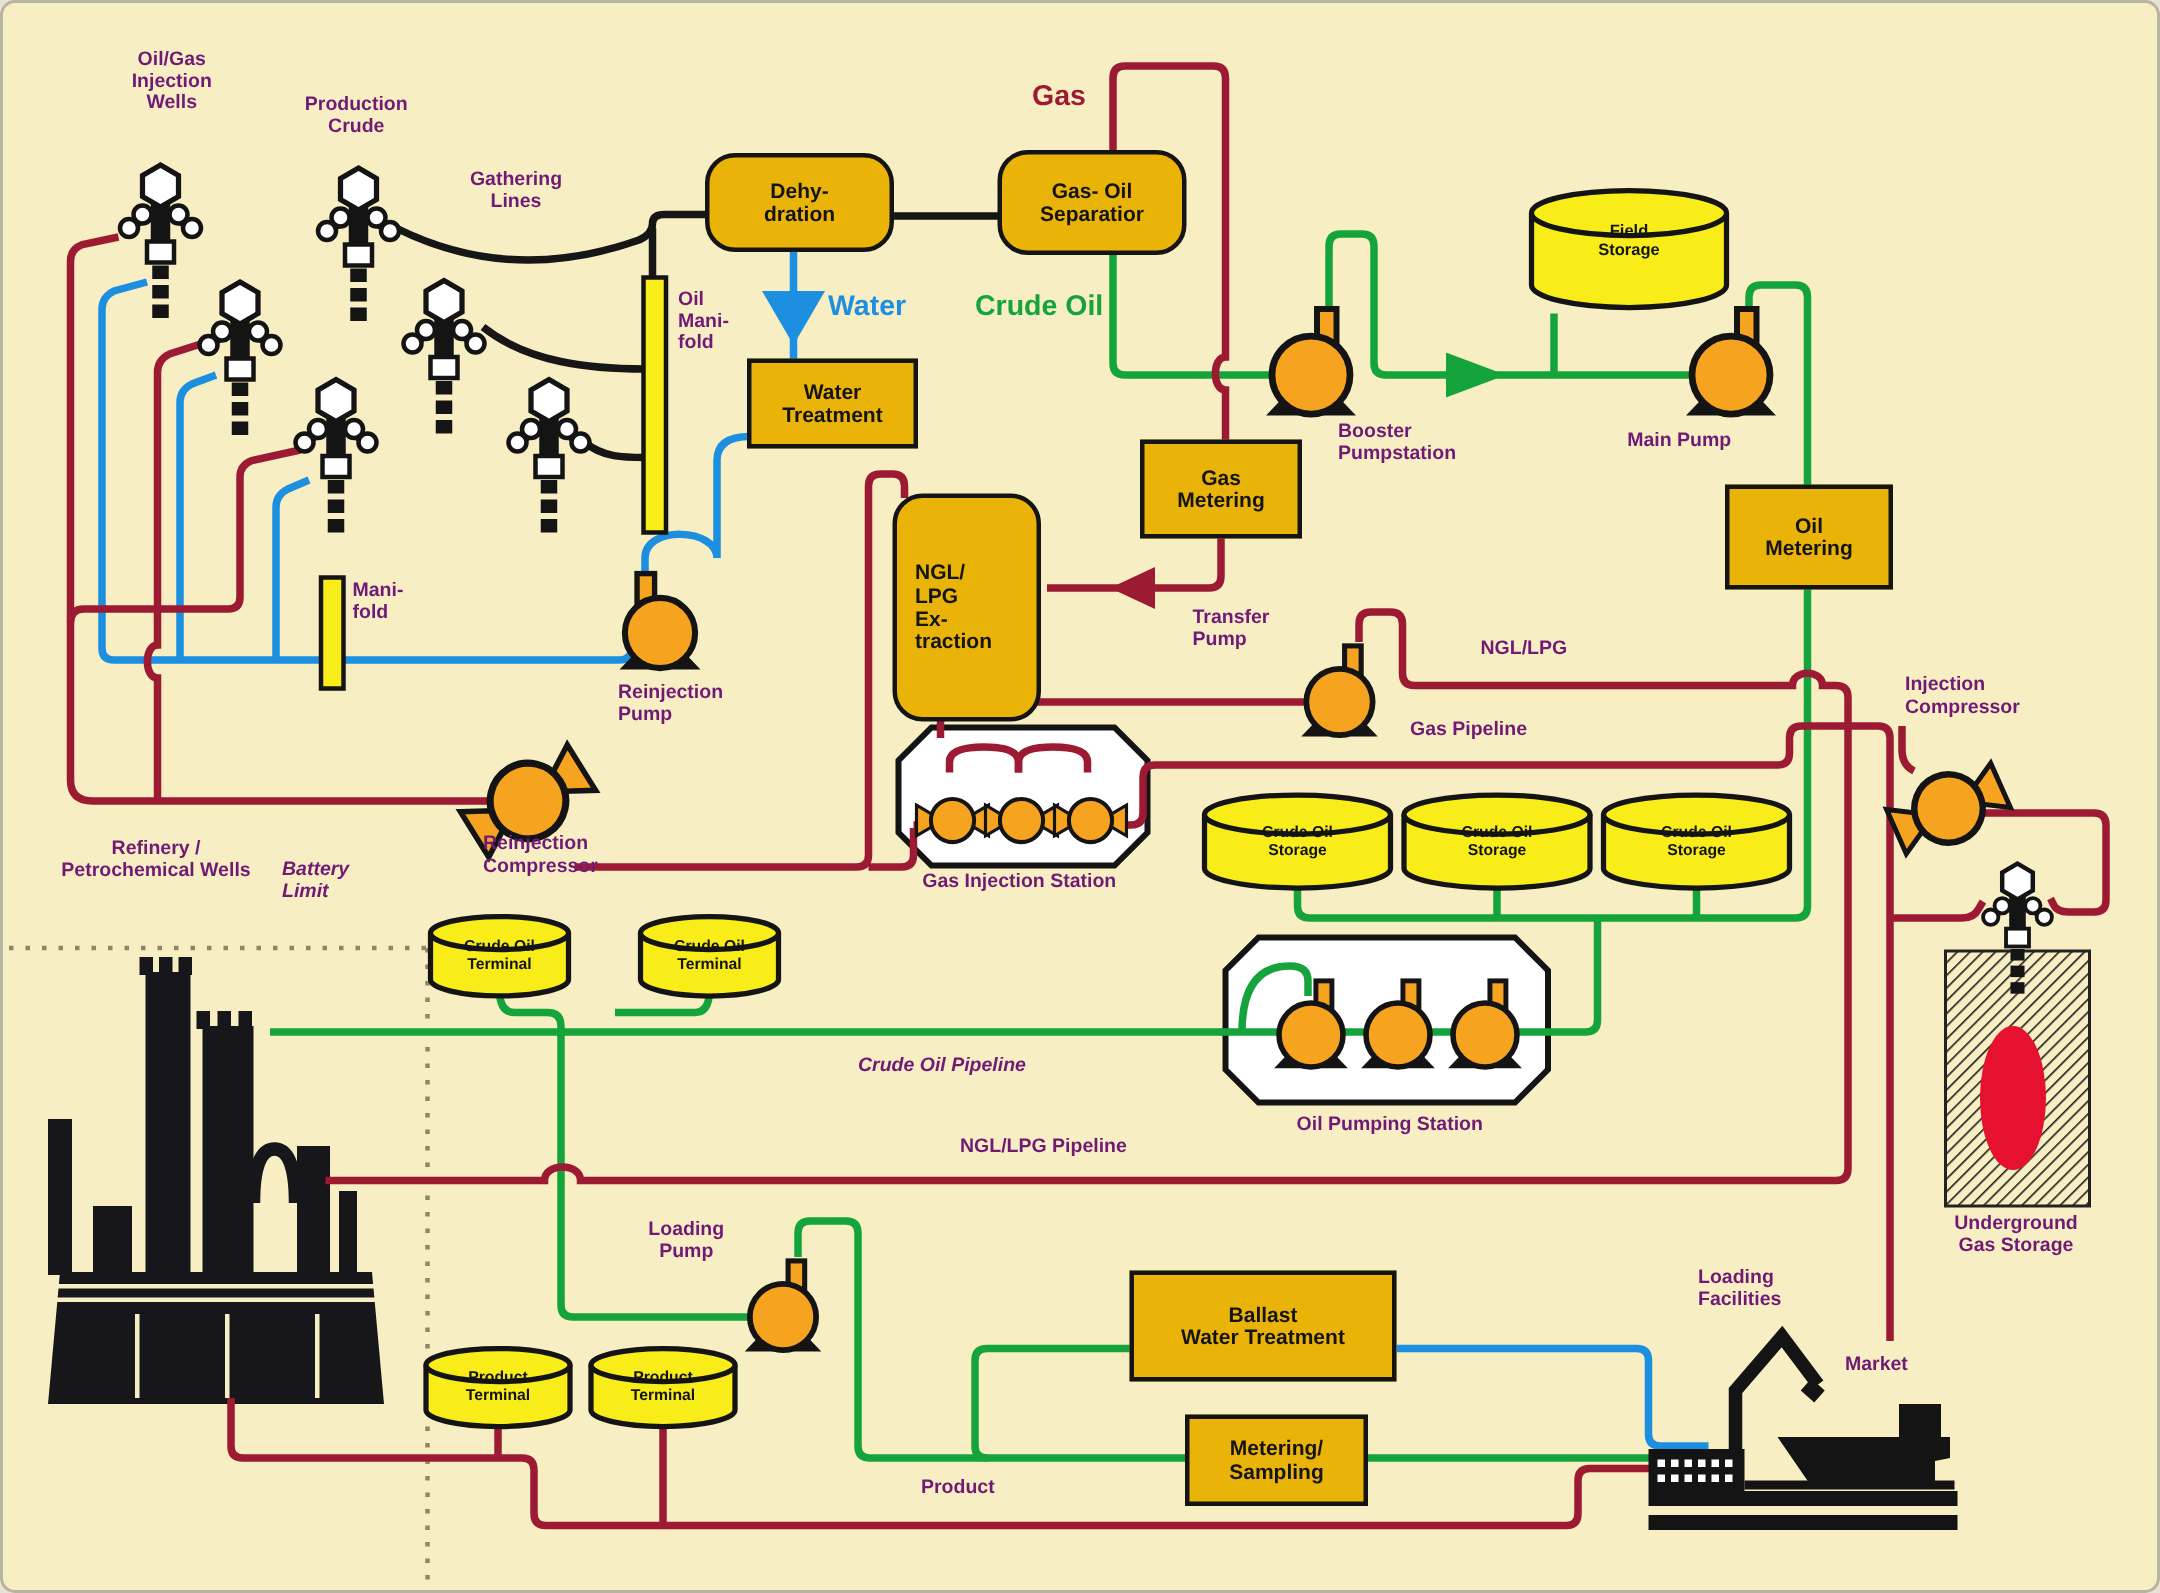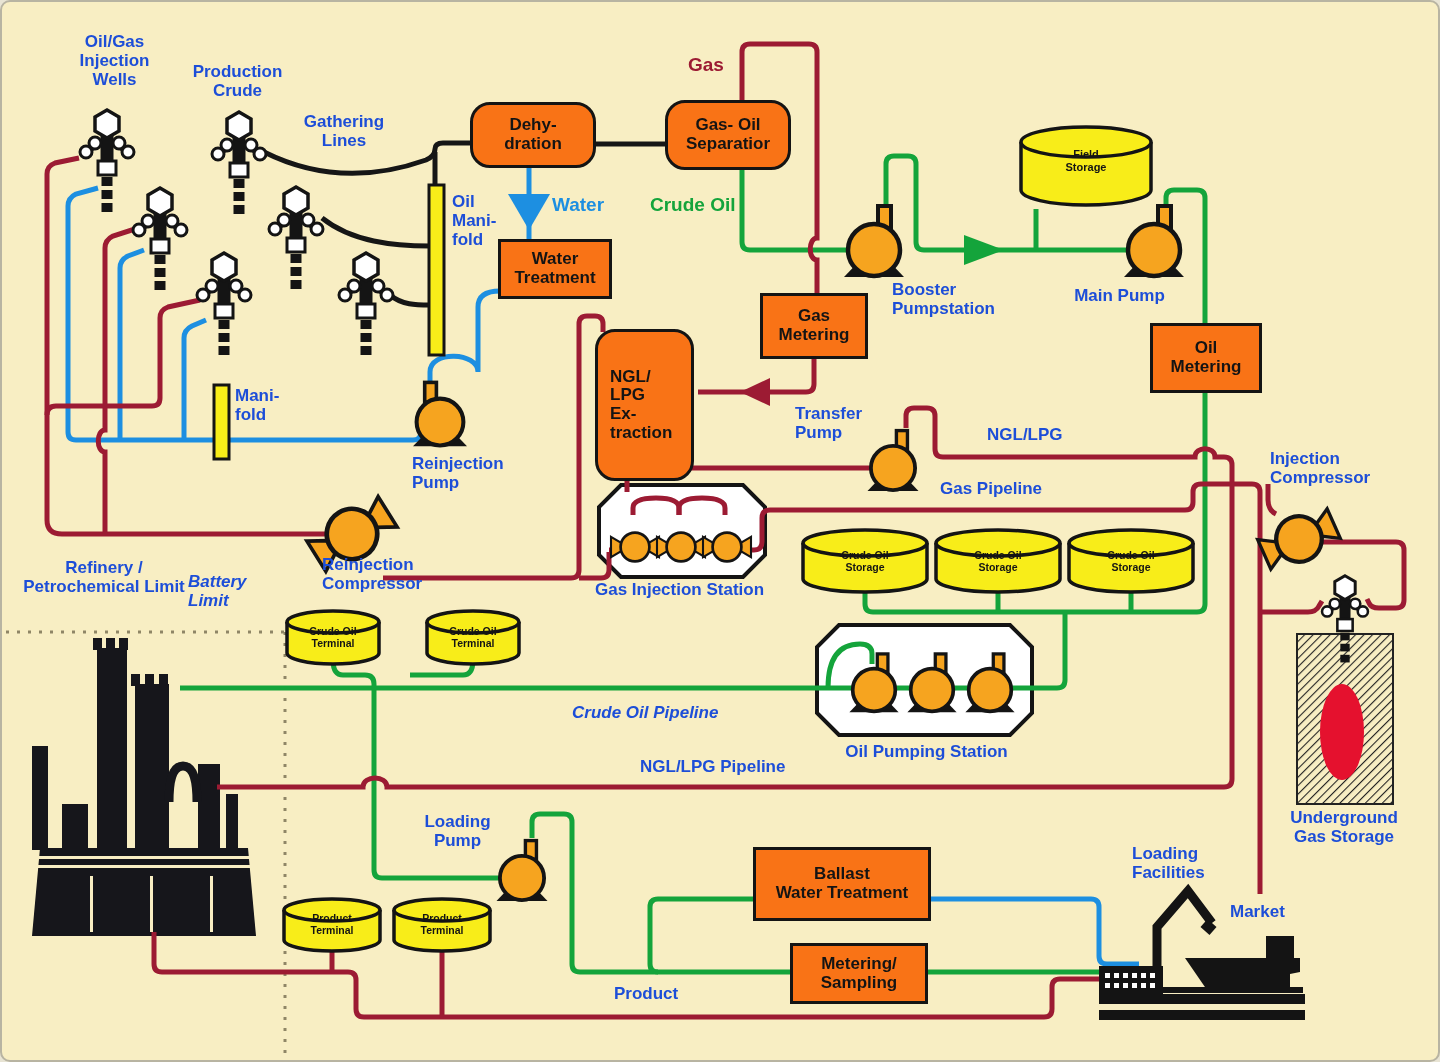--- a/index.html
+++ b/index.html
@@ -1,24 +1,24 @@
 <!DOCTYPE html>
 <html><head>
 <meta charset="utf-8">
 <style>
   html,body{margin:0;padding:0;background:#e8e4d4;font-family:"Liberation Sans",sans-serif;}
   #canvas{position:relative;width:1440px;height:1062px;background:#F8EEC3;overflow:hidden;
           border:2px solid #b8b4a2;border-radius:10px;box-sizing:border-box;}
   #canvas svg{position:absolute;left:0;top:0;}
-  .lbl{position:absolute;font-weight:bold;color:#1d4ed8;font-size:17px;line-height:1.12;
+  .lbl{position:absolute;font-weight:bold;color:#701a75;font-size:13px;line-height:1.12;
        white-space:pre-line;pointer-events:none;}
   .ctr{text-align:center;}
   .ital{font-style:italic;}
-  .box{position:absolute;background:#f97316;border:3px solid #141414;color:#141414;
-       font-weight:bold;font-size:17px;line-height:1.1;display:flex;align-items:center;
+  .box{position:absolute;background:#eab308;border:3px solid #141414;color:#141414;
+       font-weight:bold;font-size:14px;line-height:1.1;display:flex;align-items:center;
        justify-content:center;text-align:center;white-space:pre-line;box-sizing:border-box;}
   .rnd{border-radius:20px;}
   .tanklbl{position:absolute;font-weight:bold;color:#141414;font-size:10.5px;line-height:1.18;
        text-align:center;white-space:pre-line;pointer-events:none;}
 </style>
 </head>
 <body>
 
 <div id="canvas">
 
@@ -234,21 +234,21 @@
 <div class="box" style="left:758px;top:291px;width:108px;height:66px;">Gas
 Metering</div>
 <div class="box" style="left:1148px;top:321px;width:112px;height:70px;">Oil
 Metering</div>
 <div class="box rnd" style="left:593px;top:327px;width:99px;height:152px;justify-content:flex-start;text-align:left;padding-left:12px;">NGL/
 LPG
 Ex-
 traction</div>
 <div class="box" style="left:751px;top:845px;width:178px;height:74px;">Ballast
 Water Treatment</div>
-<div class="box" style="left:788px;top:941px;width:138px;height:61px;">Metering/
+<div class="box" style="left:788px;top:941px;width:122px;height:61px;">Metering/
 Sampling</div>
 
 <div class="tanklbl" style="left:1032px;top:146px;width:104px;font-size:11px;">Field
 Storage</div>
 <div class="tanklbl" style="left:813px;top:547px;width:100px;">Crude Oil
 Storage</div>
 <div class="tanklbl" style="left:946px;top:547px;width:100px;">Crude Oil
 Storage</div>
 <div class="tanklbl" style="left:1079px;top:547px;width:100px;">Crude Oil
 Storage</div>
@@ -283,21 +283,21 @@
 <div class="lbl" style="left:938px;top:477px;width:135px;">Gas Pipeline</div>
 <div class="lbl" style="left:233px;top:384px;width:75px;">Mani-
 fold</div>
 <div class="lbl" style="left:410px;top:452px;width:130px;">Reinjection
 Pump</div>
 <div class="lbl" style="left:320px;top:553px;width:135px;">Reinjection
 Compressor</div>
 <div class="lbl ital" style="left:186px;top:550px;width:95px;margin-top:20px;">Battery
 Limit</div>
 <div class="lbl ctr" style="left:2px;top:556px;width:200px;">Refinery /
-Petrochemical Limit</div>
+Petrochemical Wells</div>
 <div class="lbl ctr" style="left:575px;top:578px;width:205px;">Gas Injection Station</div>
 <div class="lbl" style="left:1268px;top:447px;width:135px;">Injection
 Compressor</div>
 <div class="lbl" style="left:570px;top:701px;width:180px;font-style:italic;">Crude Oil Pipeline</div>
 <div class="lbl ctr" style="left:822px;top:740px;width:205px;">Oil Pumping Station</div>
 <div class="lbl" style="left:638px;top:755px;width:175px;">NGL/LPG Pipeline</div>
 <div class="lbl ctr" style="left:1262px;top:806px;width:160px;">Underground
 Gas Storage</div>
 <div class="lbl ctr" style="left:408px;top:810px;width:95px;">Loading
 Pump</div>

